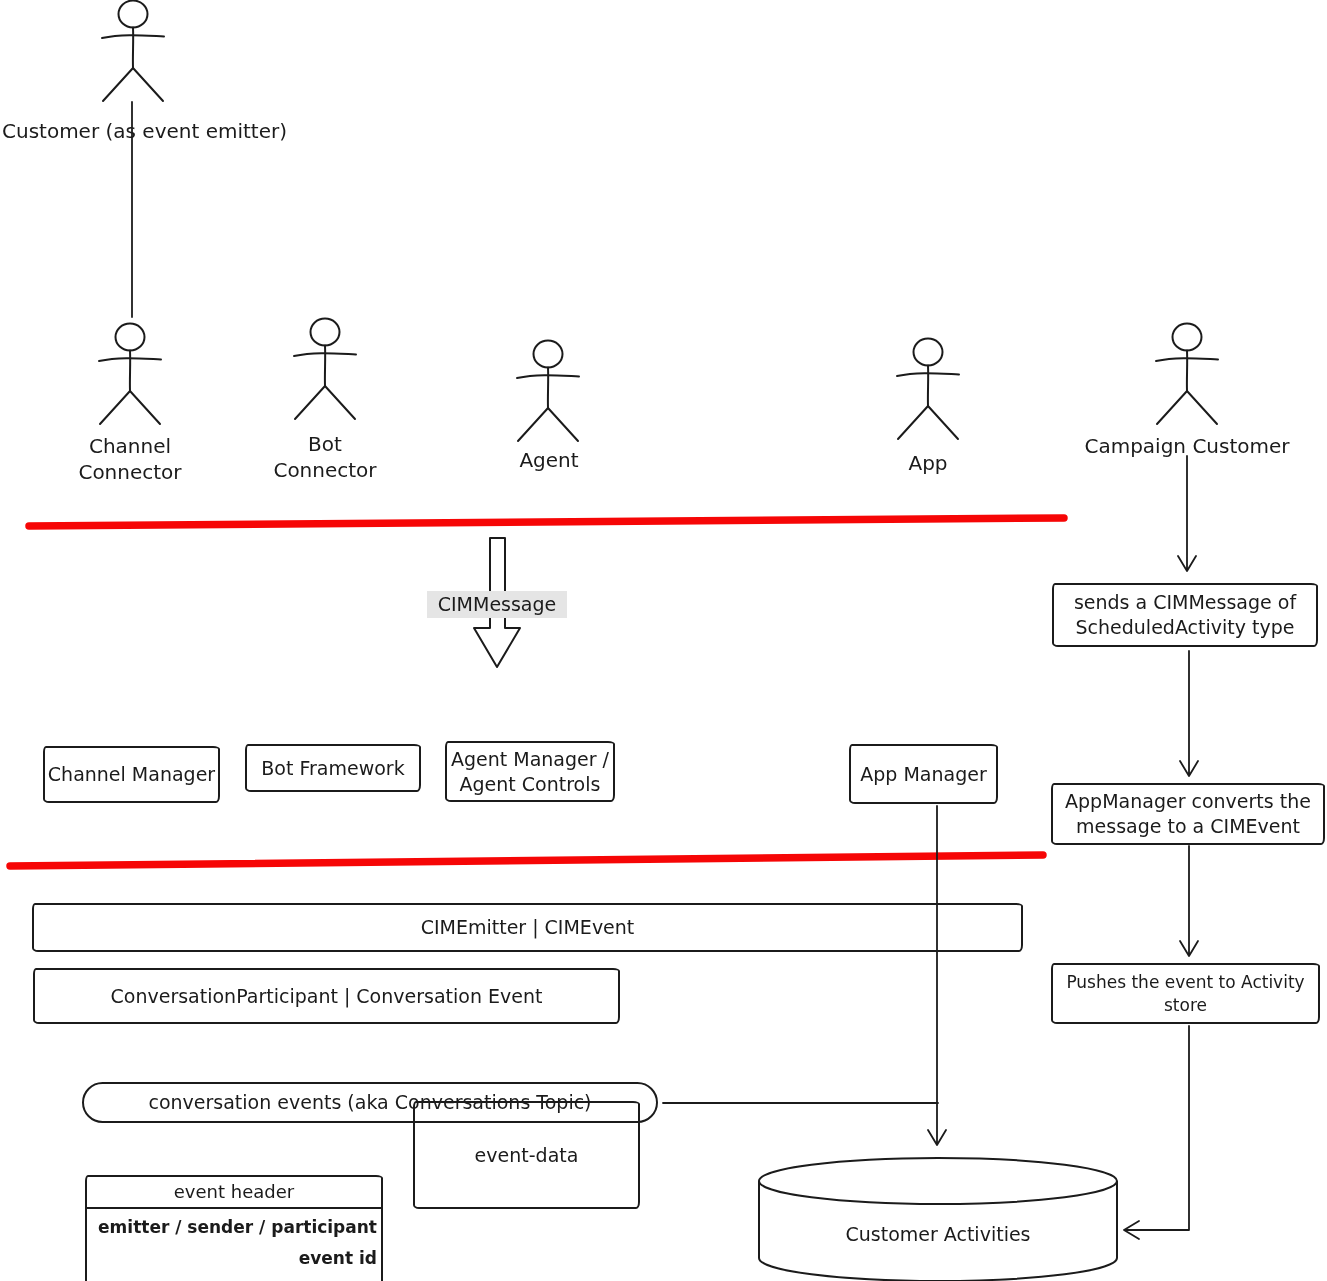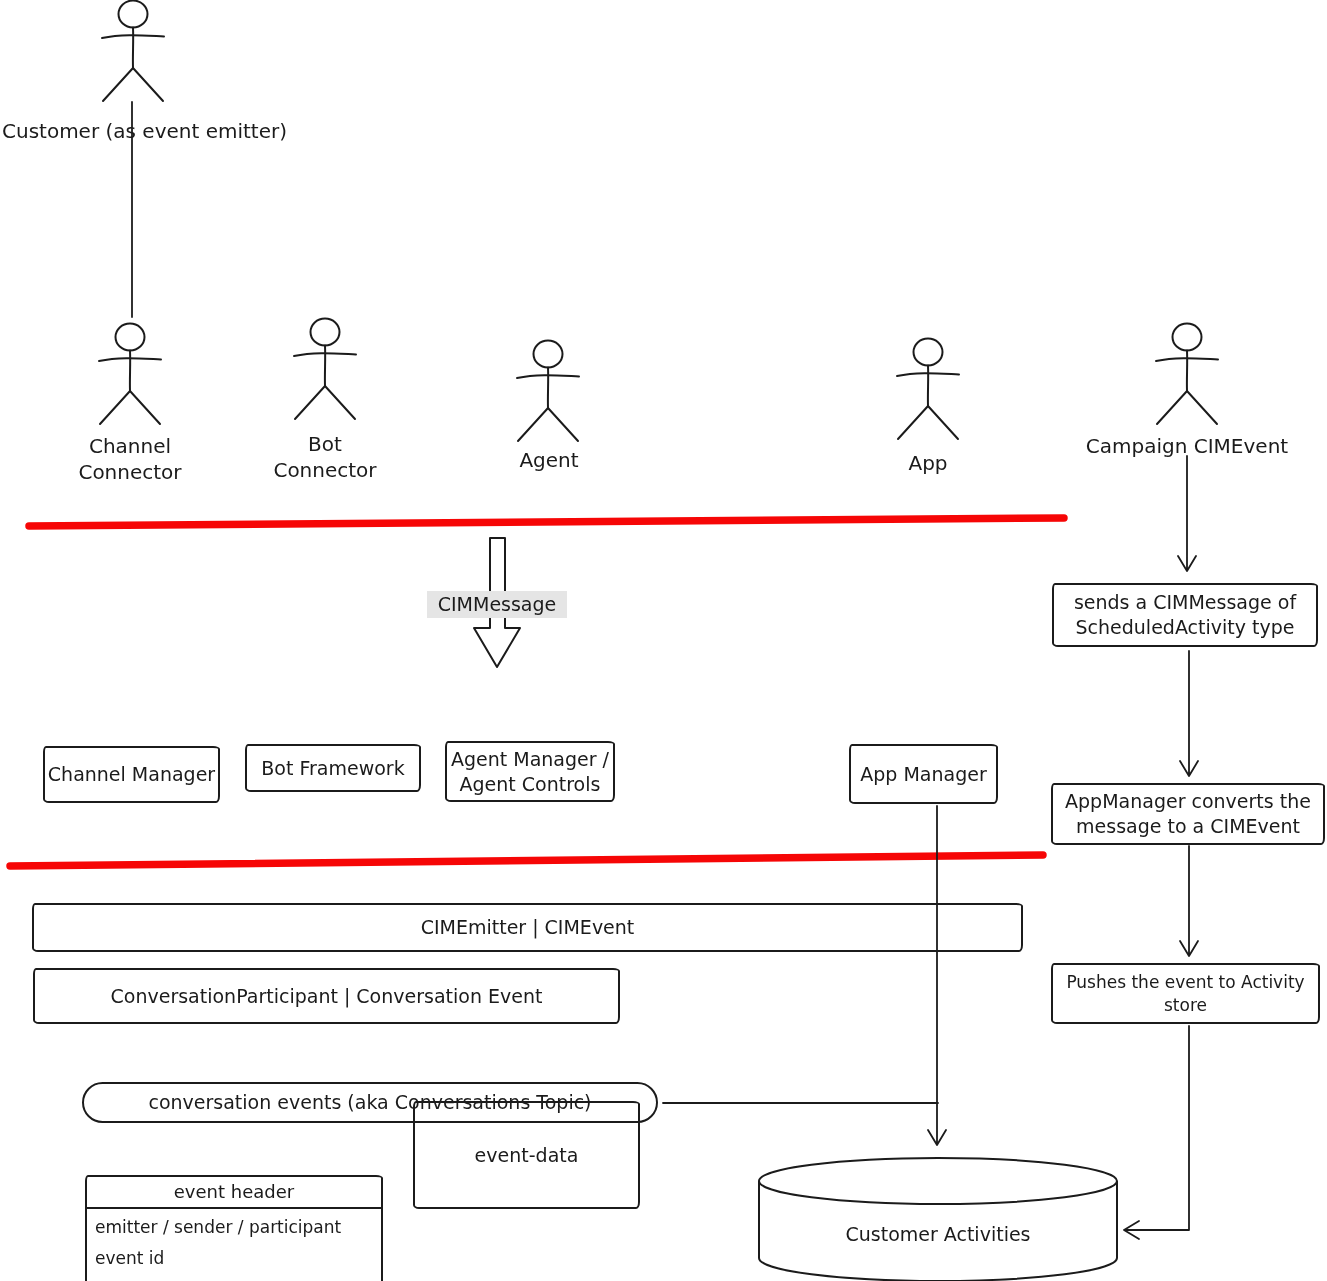--- a/index.html
+++ b/index.html
@@ -43,21 +43,21 @@
   .struct {
     flex-direction:column; align-items:stretch; justify-content:flex-start;
     white-space:normal;
     margin-top:24px;
   }
   .struct-title {
     border-bottom:2px solid var(--ink,#1b1b1b);
     text-align:center; font-size:18px; padding:3px 0 4px;
   }
   .struct-row {
-    text-align:left; font-size:17px; padding:7px 4px 2px 8px;
+    text-align:right; font-size:17px; padding:7px 4px 2px 8px;font-weight:bold;
   }
 </style>
 </head>
 <body>
 
 <div class="canvas">
 
   <svg class="layer" width="1327" height="1281" viewBox="0 0 1327 1281">
     <defs>
       <g id="fig" fill="none" stroke-width="2" stroke-linecap="round">
@@ -94,21 +94,21 @@
     <ellipse class="cyl" cx="938" cy="1181" rx="179" ry="23"></ellipse>
   </svg>
 
   <div class="lbl lbl-left" style="left:2px; top:104px; width:320px;">Customer (as event emitter)</div>
   <div class="lbl" style="left:50px; top:433px; width:160px;">Channel
 Connector</div>
   <div class="lbl" style="left:245px; top:431px; width:160px;">Bot
 Connector</div>
   <div class="lbl" style="left:489px; top:447px; width:120px;">Agent</div>
   <div class="lbl" style="left:868px; top:450px; width:120px;">App</div>
-  <div class="lbl" style="left:1077px; top:433px; width:220px;">Campaign CIMEvent</div>
+  <div class="lbl" style="left:1077px; top:433px; width:220px;">Campaign Customer</div>
 
   <div class="lbl masked" style="left:427px; top:591px; width:140px; font-size:19px;">CIMMessage</div>
 
   <div class="box" style="left:1052px; top:583px; width:266px; height:64px;">sends a CIMMessage of
 ScheduledActivity type</div>
   <div class="box" style="left:43px; top:746px; width:177px; height:57px;">Channel Manager</div>
   <div class="box" style="left:245px; top:744px; width:176px; height:48px;">Bot Framework</div>
   <div class="box" style="left:445px; top:741px; width:170px; height:61px;">Agent Manager /
 Agent Controls</div>
   <div class="box" style="left:849px; top:744px; width:149px; height:60px;text-align:right;">App Manager</div>

